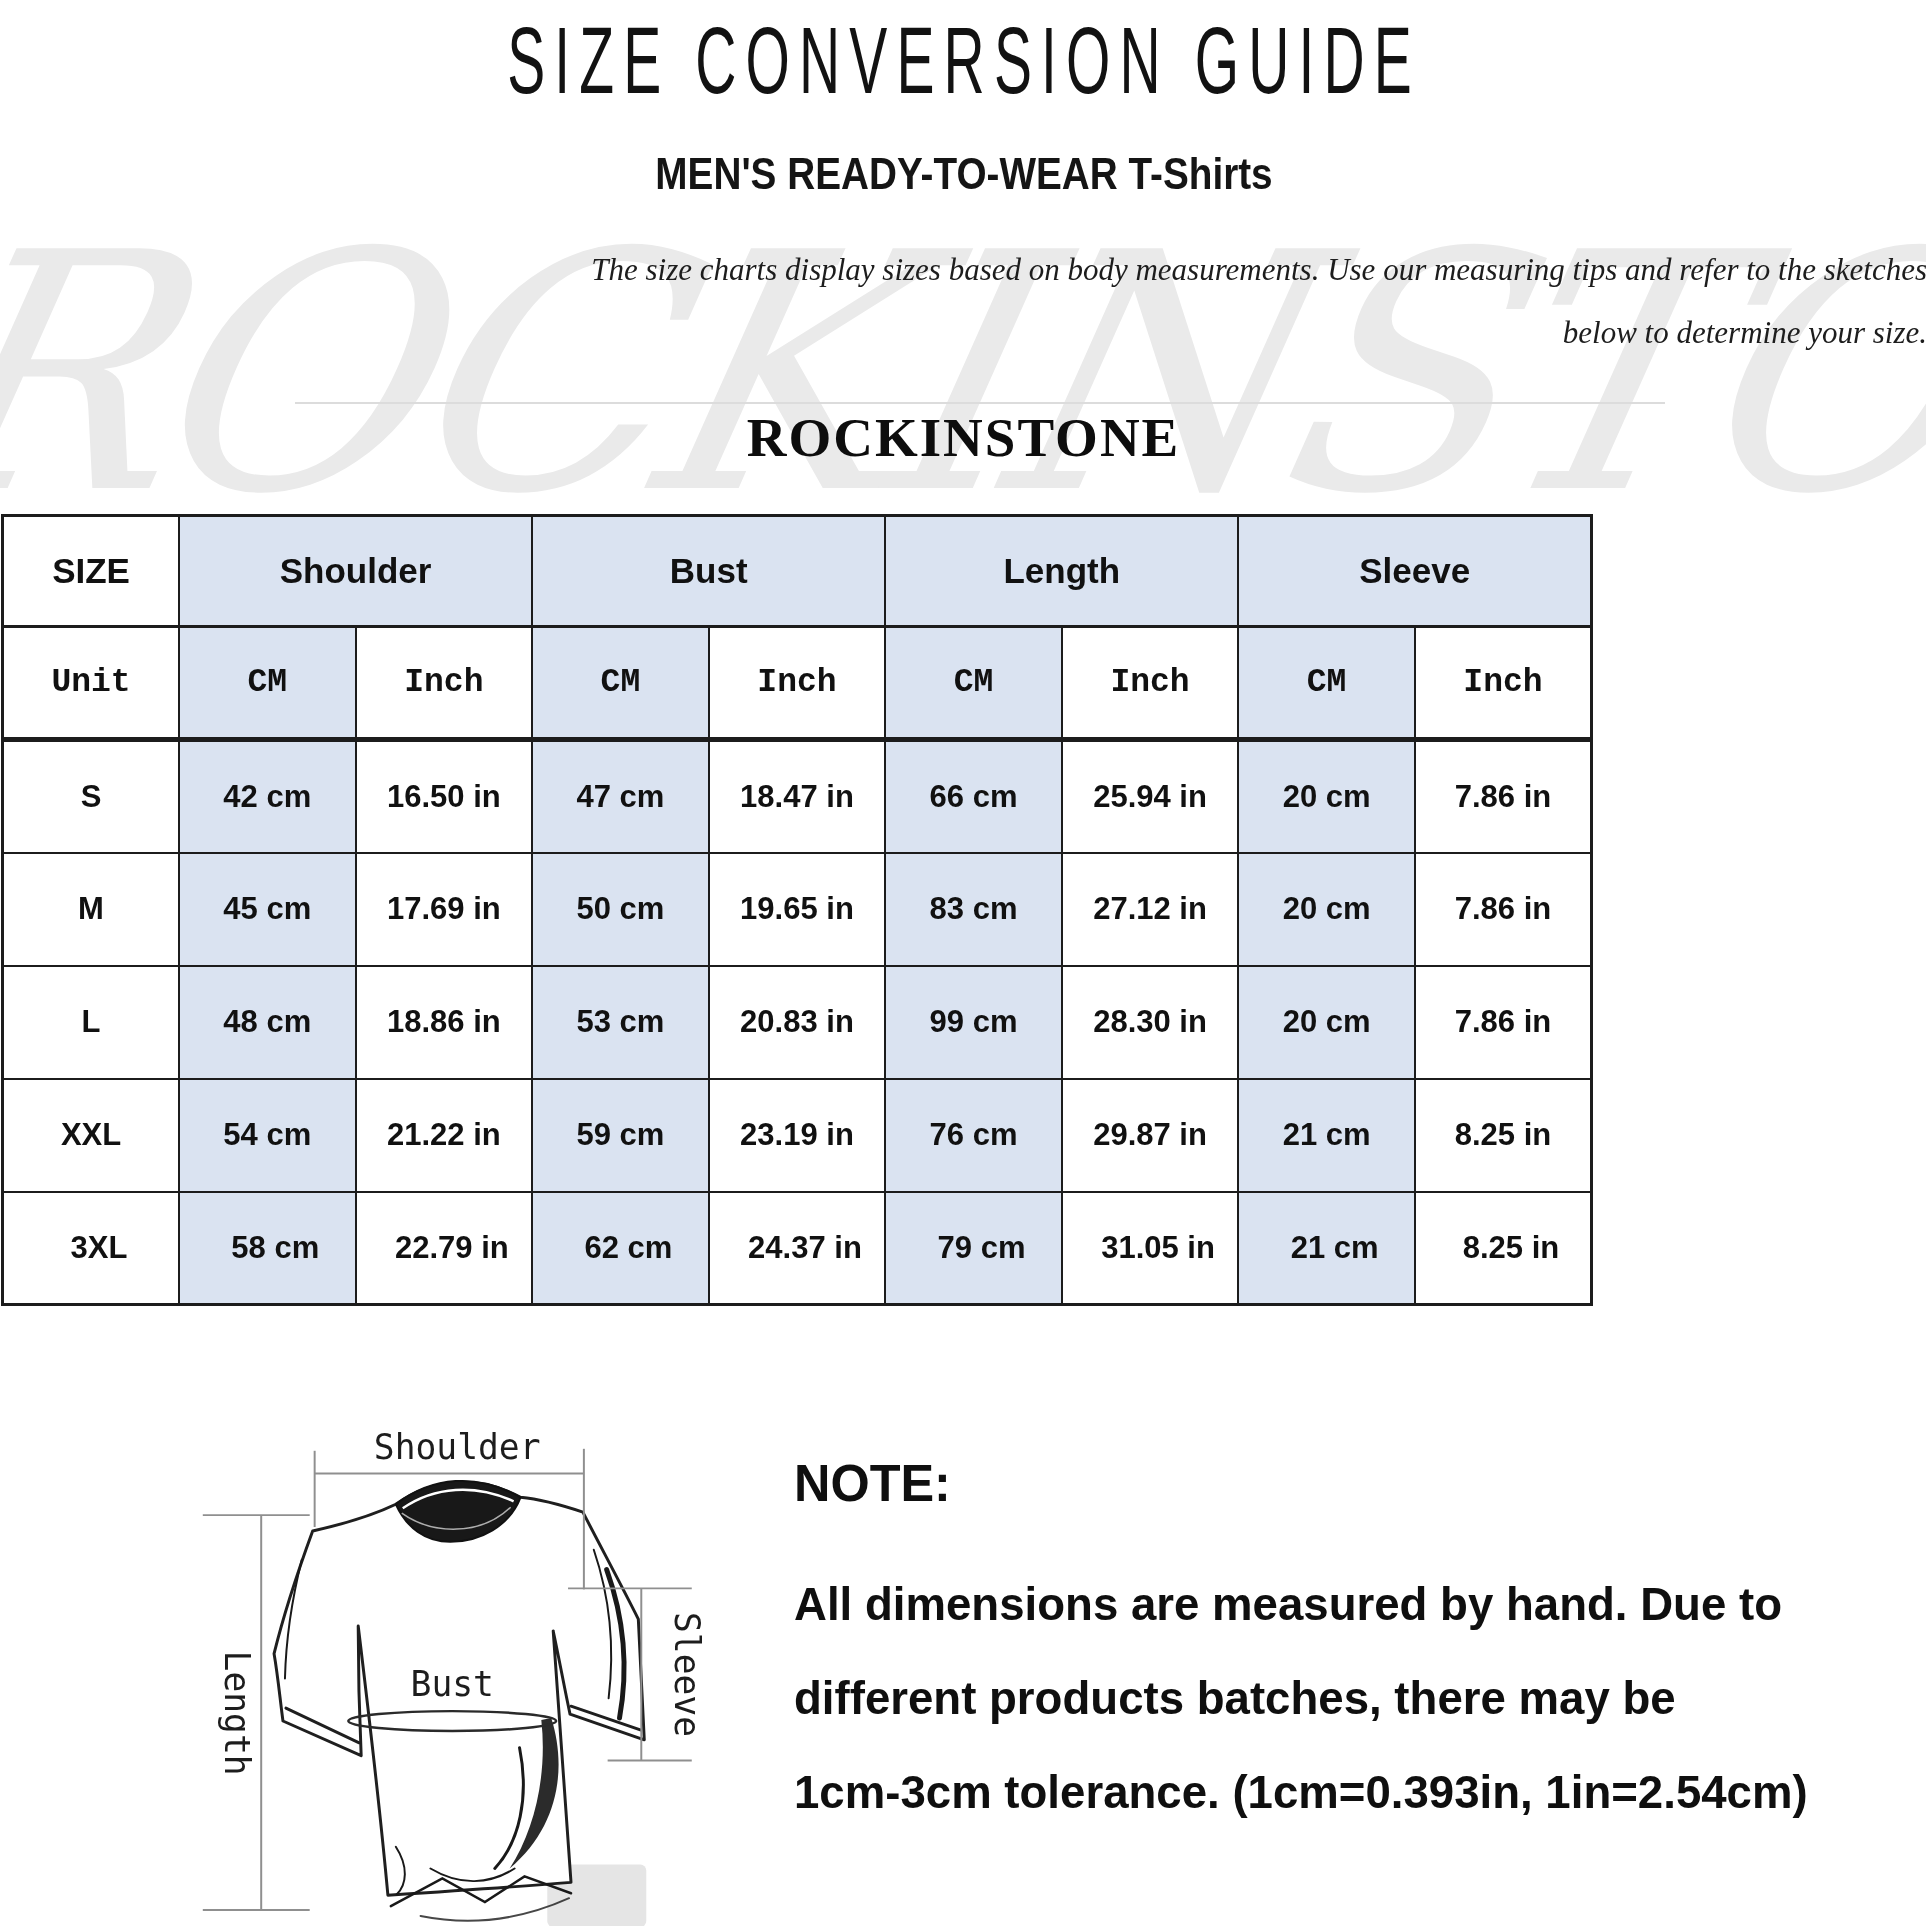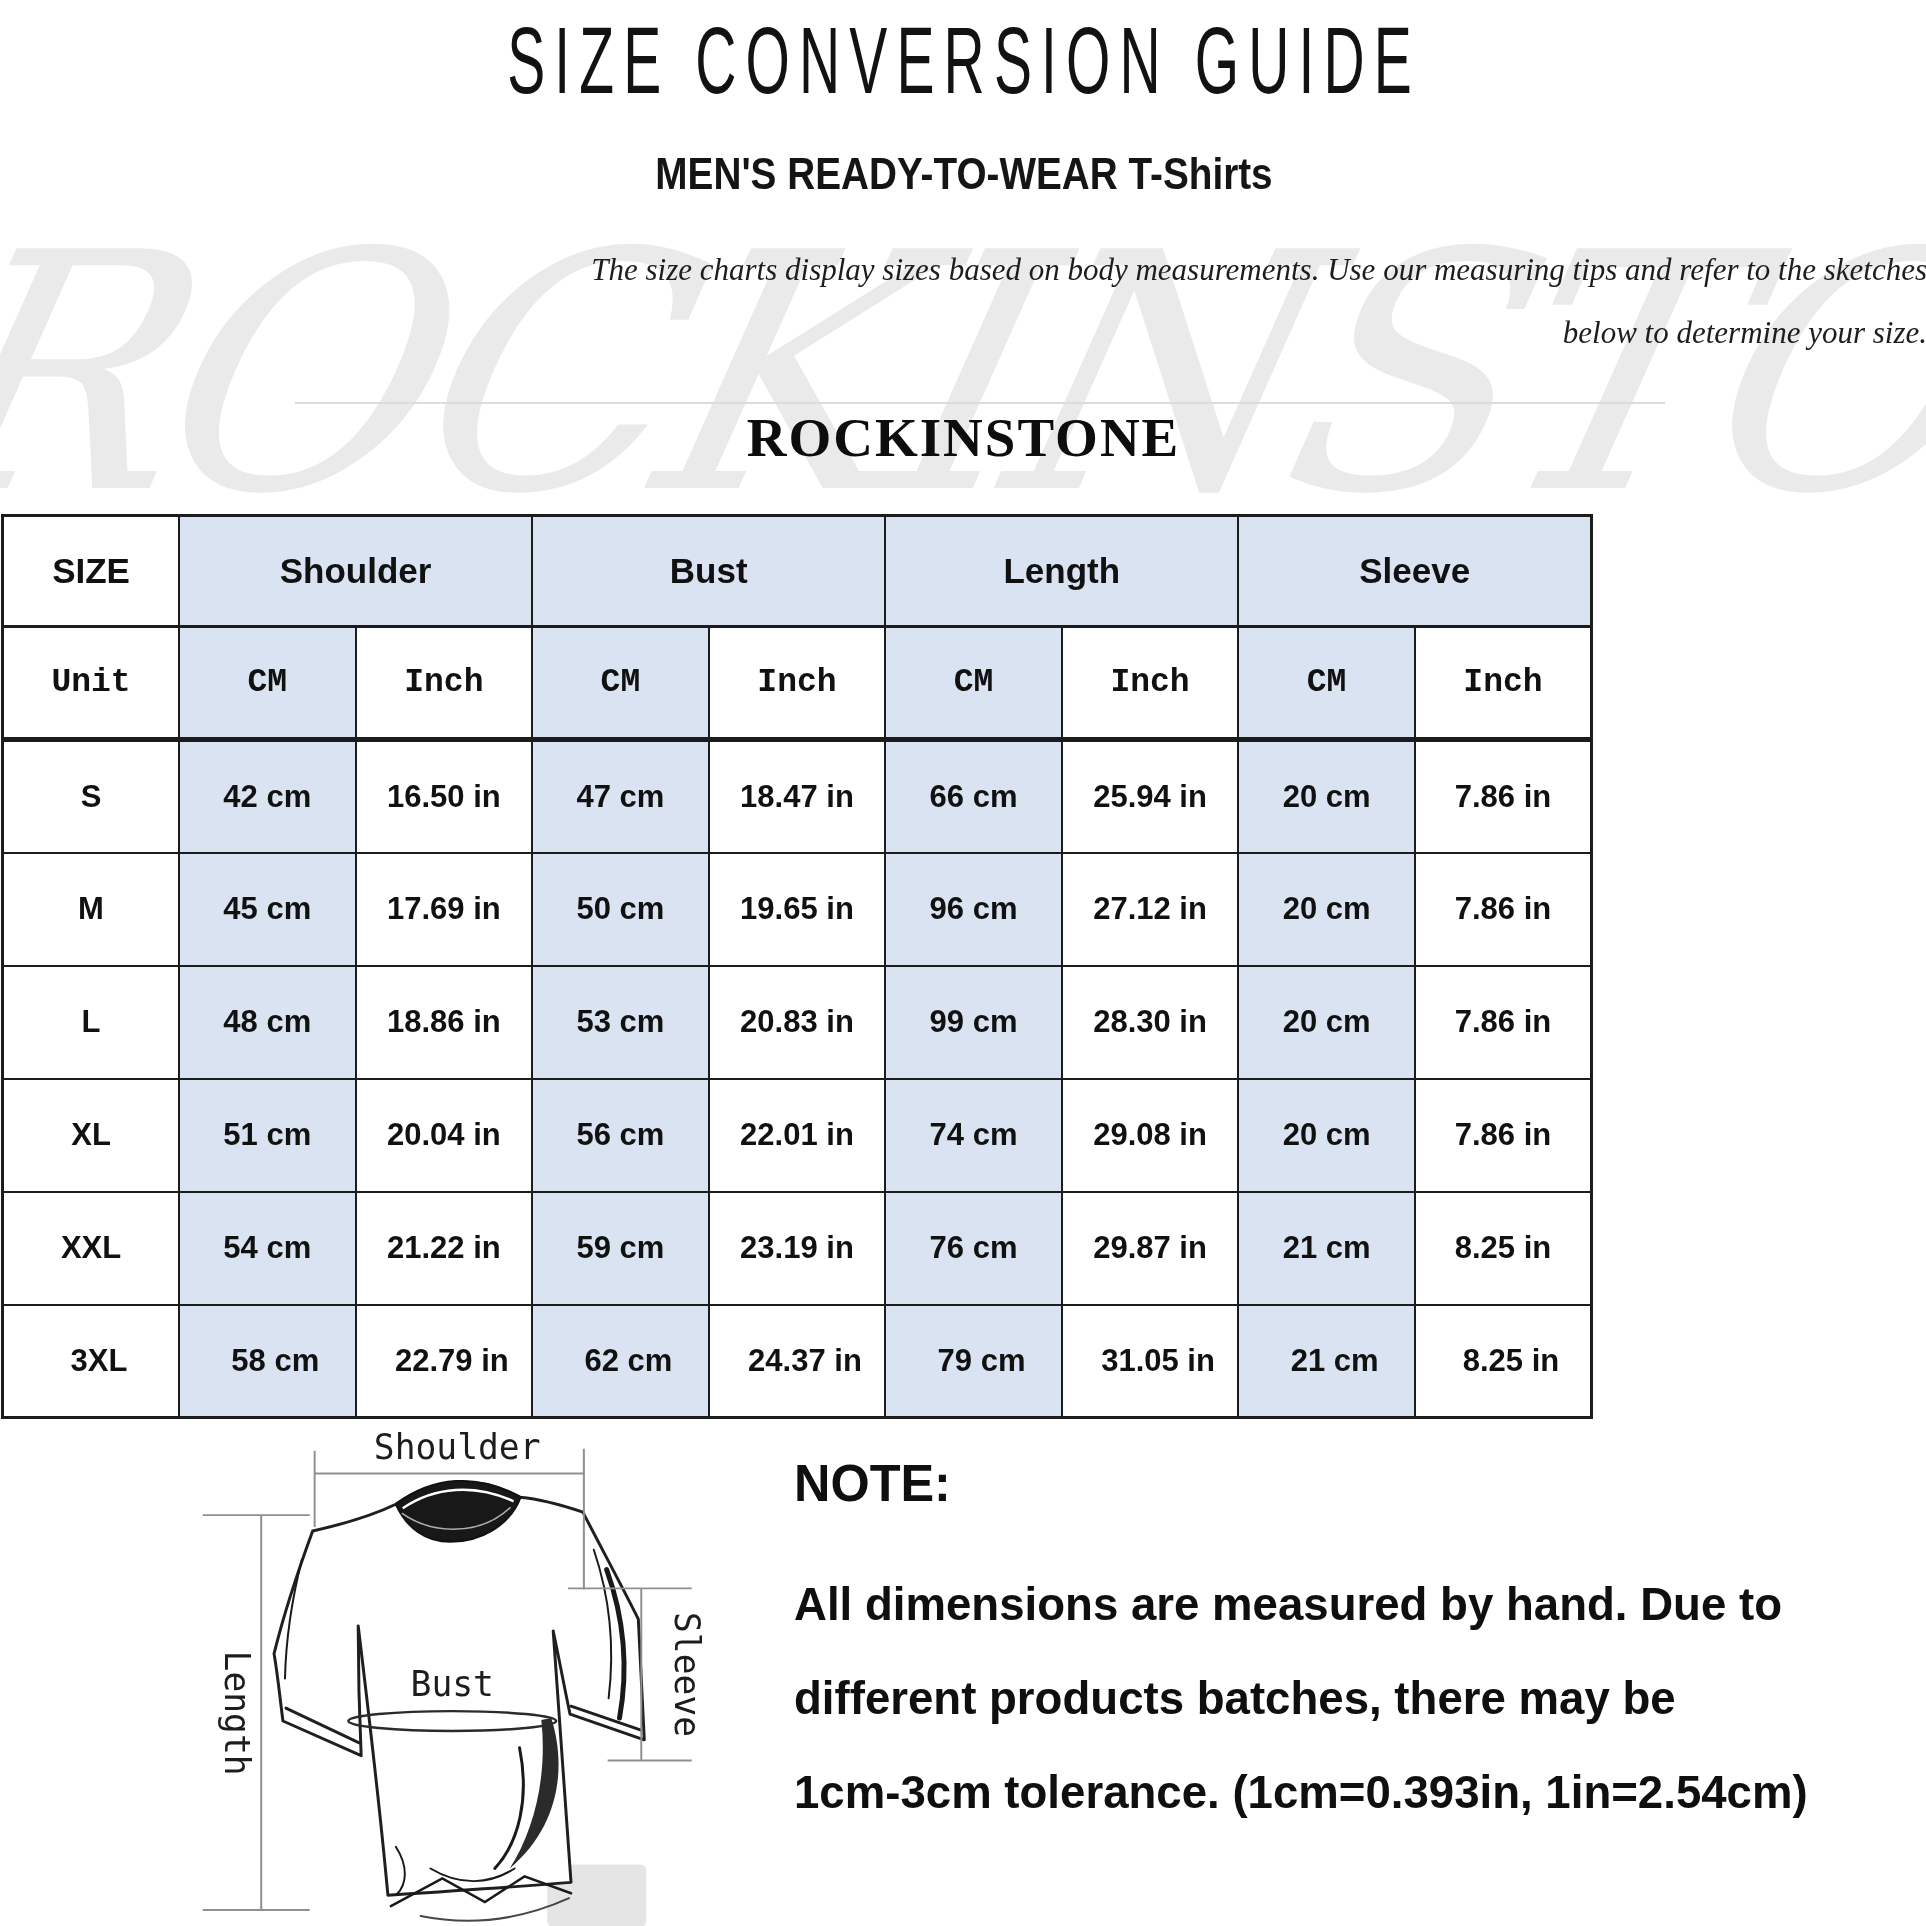--- a/index.html
+++ b/index.html
@@ -111,44 +111,33 @@
       <td>25.94 in</td>
       <td class="blue">20 cm</td>
       <td class="edge-r">7.86 in</td>
     </tr>
     <tr class="data">
       <td class="edge-l">M</td>
       <td class="blue">45 cm</td>
       <td>17.69 in</td>
       <td class="blue">50 cm</td>
       <td>19.65 in</td>
-      <td class="blue">96 cm</td>
+      <td class="blue">83 cm</td>
       <td>27.12 in</td>
       <td class="blue">20 cm</td>
       <td class="edge-r">7.86 in</td>
     </tr>
     <tr class="data">
       <td class="edge-l">L</td>
       <td class="blue">48 cm</td>
       <td>18.86 in</td>
       <td class="blue">53 cm</td>
       <td>20.83 in</td>
       <td class="blue">99 cm</td>
       <td>28.30 in</td>
-      <td class="blue">20 cm</td>
-      <td class="edge-r">7.86 in</td>
-    </tr>
-    <tr class="data">
-      <td class="edge-l">XL</td>
-      <td class="blue">51 cm</td>
-      <td>20.04 in</td>
-      <td class="blue">56 cm</td>
-      <td>22.01 in</td>
-      <td class="blue">74 cm</td>
-      <td>29.08 in</td>
       <td class="blue">20 cm</td>
       <td class="edge-r">7.86 in</td>
     </tr>
     <tr class="data">
       <td class="edge-l">XXL</td>
       <td class="blue">54 cm</td>
       <td>21.22 in</td>
       <td class="blue">59 cm</td>
       <td>23.19 in</td>
       <td class="blue">76 cm</td>

